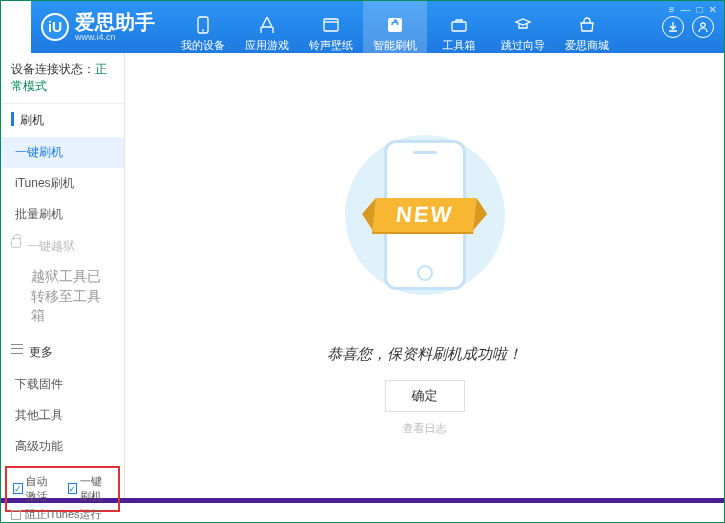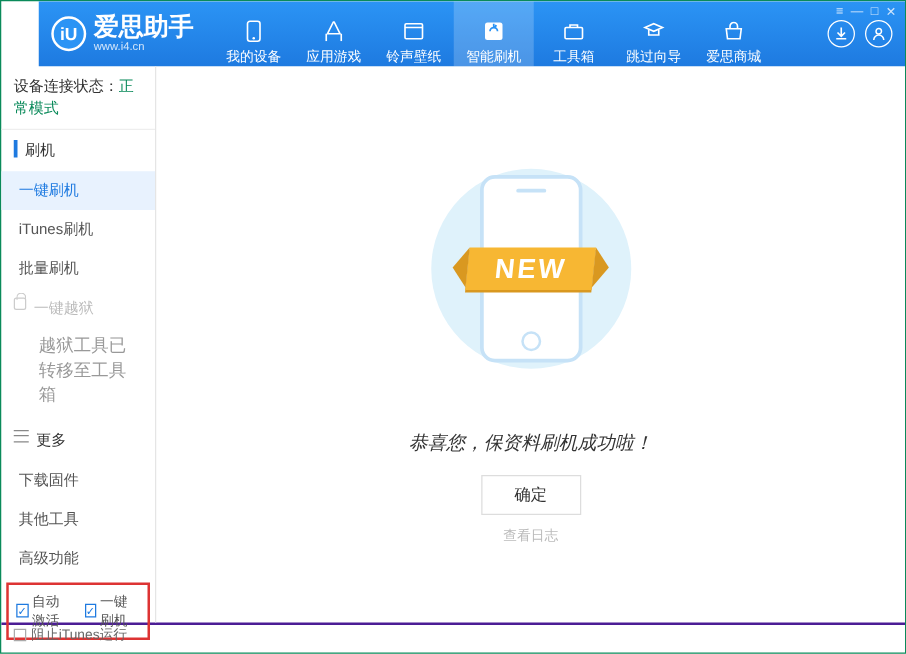--- a/index.html
+++ b/index.html
@@ -37,21 +37,21 @@
 .phone { width: 82px; height: 150px; background: #fff; border: 3px solid #c6e2f7; border-radius: 12px; position: relative; z-index: 2; }
 .phone::before { content: ""; position: absolute; top: 8px; left: 50%; transform: translateX(-50%); width: 24px; height: 3px; background: #c6e2f7; border-radius: 2px; }
 .phone::after { content: ""; position: absolute; bottom: 6px; left: 50%; transform: translateX(-50%); width: 12px; height: 12px; border: 2px solid #c6e2f7; border-radius: 50%; }
 .new-banner { position: absolute; z-index: 3; background: #f7b733; color: #fff; font-weight: bold; font-size: 22px; padding: 4px 22px; letter-spacing: 2px; transform: skewX(-6deg); box-shadow: 0 2px 0 #d99820; }
 .new-banner::before, .new-banner::after { content: ""; position: absolute; top: 0; width: 0; height: 0; border-top: 16px solid transparent; border-bottom: 16px solid transparent; }
 .new-banner::before { left: -12px; border-right: 12px solid #d99820; }
 .new-banner::after { right: -12px; border-left: 12px solid #d99820; }
 .success-text { margin-top: 30px; font-size: 15px; color: #333; font-style: italic; }
 .confirm-btn { margin-top: 16px; padding: 6px 26px; border: 1px solid #ddd; background: #fff; font-size: 13px; color: #333; cursor: pointer; }
 .log-link { margin-top: 9px; font-size: 11px; color: #bbb; cursor: pointer; }
-.statusbar { height: 24px; border-top: 2px solid #4c1d95; display: flex; align-items: flex-start; font-size: 11px; color: #666; padding: 0 10px; }
+.statusbar { height: 24px; border-top: 5px solid #4c1d95; display: flex; align-items: flex-end; font-size: 11px; color: #666; padding: 0 10px; }
 .sb-left { display: flex; align-items: center; gap: 4px; }
 .sb-chk { width: 10px; height: 10px; border: 1px solid #aaa; display: inline-block; }
 .sb-right { margin-left: auto; display: flex; gap: 14px; }
 .sb-item { cursor: pointer; }
 .lock-icon { width: 10px; height: 10px; border: 1px solid #ccc; border-radius: 2px; position: relative; }
 .lock-icon::before { content: ""; position: absolute; top: -5px; left: 1px; width: 6px; height: 5px; border: 1px solid #ccc; border-bottom: none; border-radius: 4px 4px 0 0; }
 .menu-lines { width: 12px; height: 10px; display: flex; flex-direction: column; justify-content: space-between; }
 .menu-lines span { height: 1px; background: #888; }
 svg { display: block; }
 </style>

